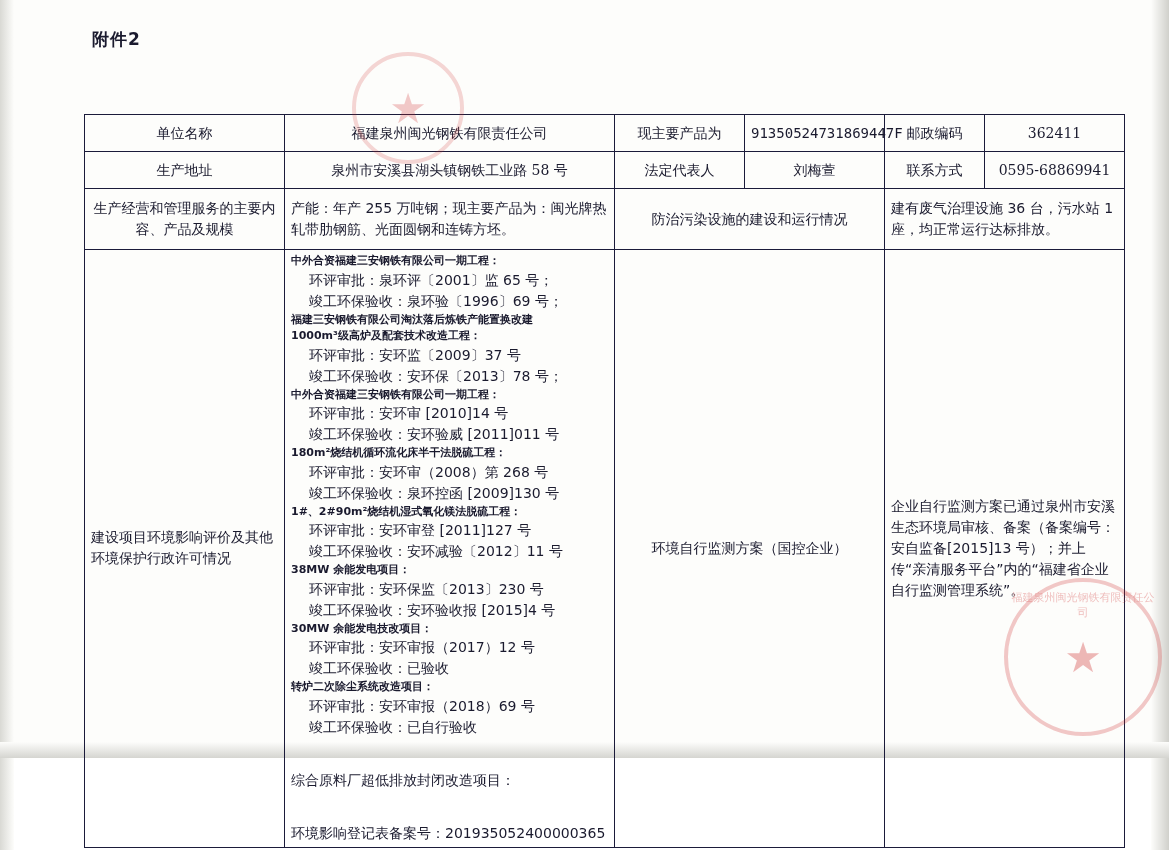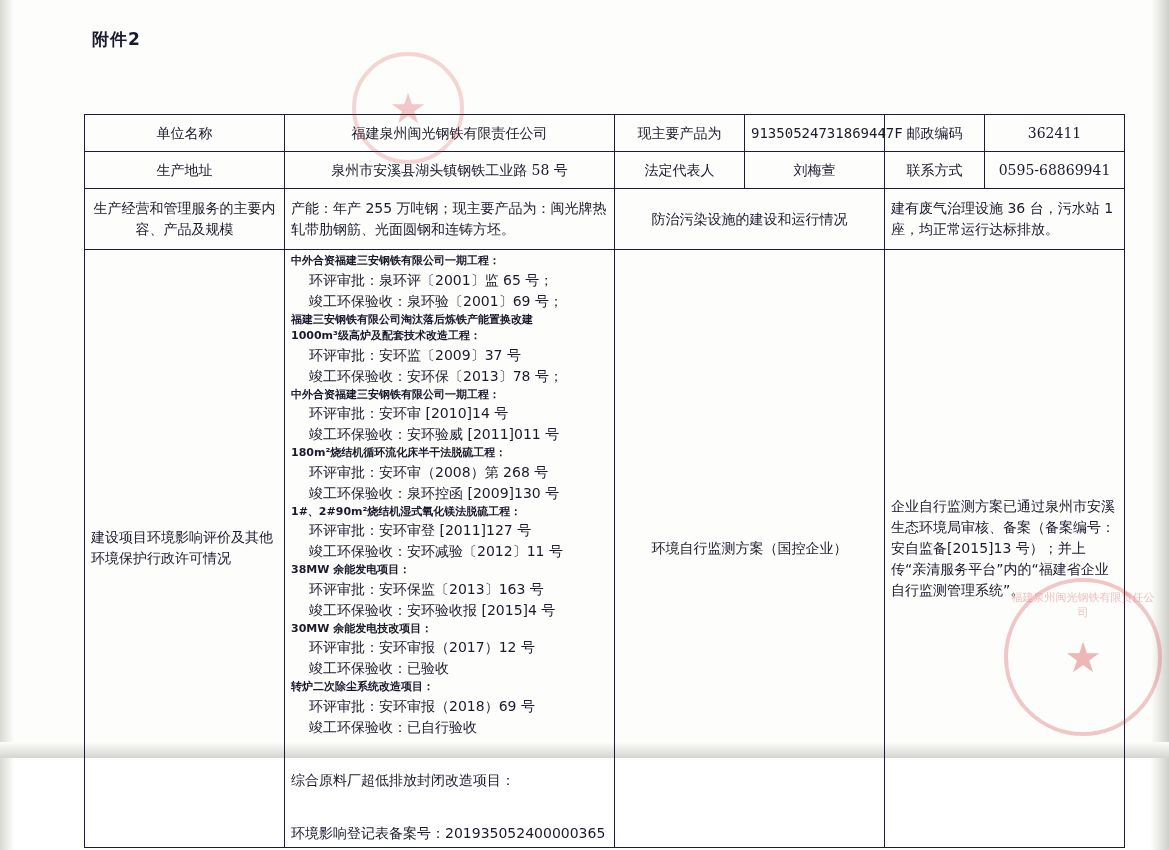--- a/index.html
+++ b/index.html
@@ -219,36 +219,36 @@
         <td class="scope-text vmid">产能：年产 255 万吨钢；现主要产品为：闽光牌热轧带肋钢筋、光面圆钢和连铸方坯。</td>
         <td class="label-cell" colspan="2">防治污染设施的建设和运行情况</td>
         <td class="facility-note vmid" colspan="2">建有废气治理设施 36 台，污水站 1 座，均正常运行达标排放。</td>
       </tr>
       <tr>
         <td class="left-label-block vmid" style="height:552px">建设项目环境影响评价及其他环境保护行政许可情况</td>
         <td class="proj-list vtop">
           <div id="project-list-container">
               <div class="grp">中外合资福建三安钢铁有限公司一期工程：</div>
               <div class="sub">环评审批：泉环评〔2001〕监 65 号；</div>
-              <div class="sub">竣工环保验收：泉环验〔2001〕69 号；</div>
+              <div class="sub">竣工环保验收：泉环验〔1996〕69 号；</div>
               <div class="grp">福建三安钢铁有限公司淘汰落后炼铁产能置换改建</div>
               <div class="grp">1000m³级高炉及配套技术改造工程：</div>
               <div class="sub">环评审批：安环监〔2009〕37 号</div>
               <div class="sub">竣工环保验收：安环保〔2013〕78 号；</div>
               <div class="grp">中外合资福建三安钢铁有限公司一期工程：</div>
               <div class="sub">环评审批：安环审 [2010]14 号</div>
               <div class="sub">竣工环保验收：安环验威 [2011]011 号</div>
               <div class="grp">180m²烧结机循环流化床半干法脱硫工程：</div>
               <div class="sub">环评审批：安环审（2008）第 268 号</div>
               <div class="sub">竣工环保验收：泉环控函 [2009]130 号</div>
               <div class="grp">1#、2#90m²烧结机湿式氧化镁法脱硫工程：</div>
               <div class="sub">环评审批：安环审登 [2011]127 号</div>
               <div class="sub">竣工环保验收：安环减验〔2012〕11 号</div>
               <div class="grp">38MW 余能发电项目：</div>
-              <div class="sub">环评审批：安环保监〔2013〕163 号</div>
+              <div class="sub">环评审批：安环保监〔2013〕230 号</div>
               <div class="sub">竣工环保验收：安环验收报 [2015]4 号</div>
               <div class="grp">30MW 余能发电技改项目：</div>
               <div class="sub">环评审批：安环审报（2017）12 号</div>
               <div class="sub">竣工环保验收：已验收</div>
               <div class="grp">转炉二次除尘系统改造项目：</div>
               <div class="sub">环评审批：安环审报（2018）69 号</div>
               <div class="sub">竣工环保验收：已自行验收</div>
               <div class="plain">综合原料厂超低排放封闭改造项目：</div>
               <div class="plain">环境影响登记表备案号：201935052400000365</div>
             </div>

